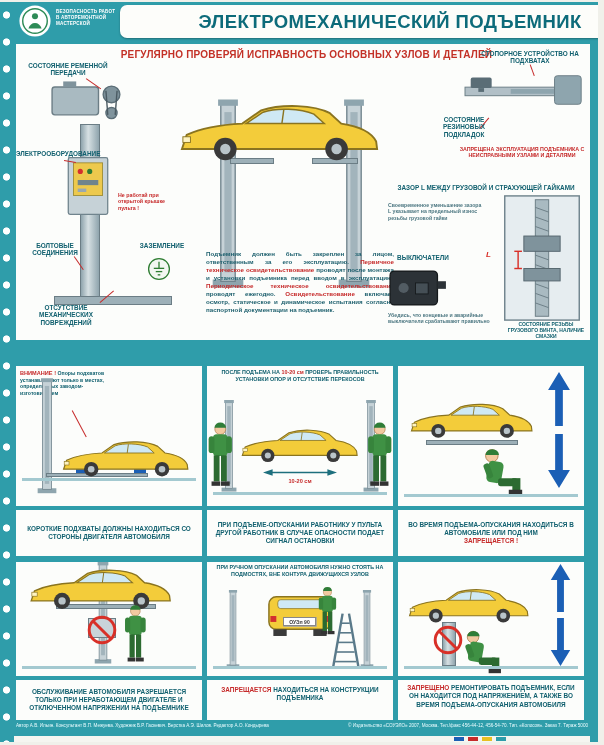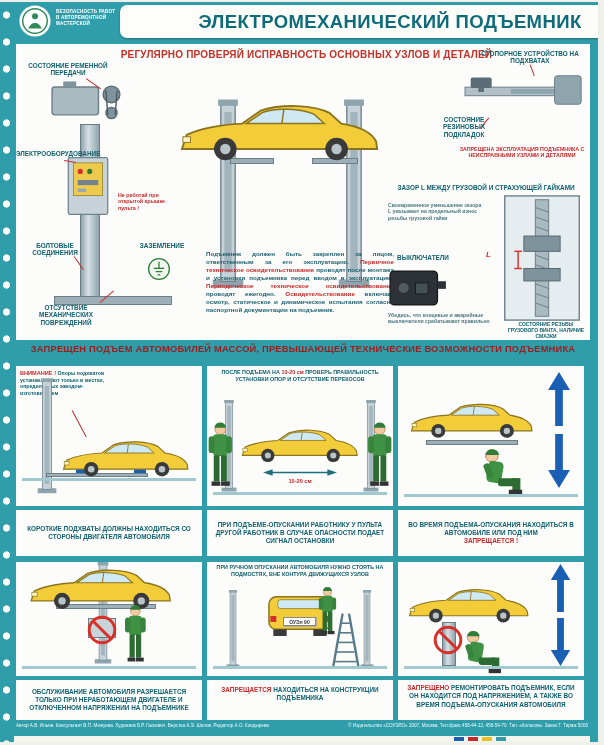--- a/index.html
+++ b/index.html
@@ -240,21 +240,20 @@
       </svg>
     <div class="gapL" style="left:470px;top:206px">L</div>
     <div class="lbl" style="left:370px;top:210px;width:74px">ВЫКЛЮЧАТЕЛИ</div>
     <svg class="abs" style="left:372px;top:222px;width:60px;height:44px">
         <use href="#switchbox"></use>
       </svg>
     <div class="small-gray" style="left:372px;top:268px;width:104px">Убедись, что концевые и аварийные выключатели срабатывают правильно</div>
     <div class="lbl" style="left:488px;top:278px;width:84px;font-size:5px">СОСТОЯНИЕ РЕЗЬБЫ ГРУЗОВОГО ВИНТА, НАЛИЧИЕ СМАЗКИ</div>
   </section>
 
-  <div class="banner" style="left:16px;top:344px;width:574px">ЗАПРЕЩЕН ПОДЪЕМ АВТОМОБИЛЕЙ МАССОЙ, ПРЕВЫШАЮЩЕЙ ТЕХНИЧЕСКИЕ ВОЗМОЖНОСТИ ПОДЪЕМНИКА</div>
 
   <section class="panel" style="left:16px;top:366px;width:186px;height:140px">
     <div class="warn" style="left:4px;top:4px;width:100px">
       <span class="red">ВНИМАНИЕ !</span>
       <span>Опоры подхватов устанавливают только в местах, определенных заводом-изготовителем</span>
     </div>
     <svg class="abs" style="left:20px;top:8px;width:22px;height:124px">
         <use href="#post"></use>
       </svg>
     <i class="ptr" style="left:56px;top:44px;width:30px;transform:rotate(62deg)"></i>

